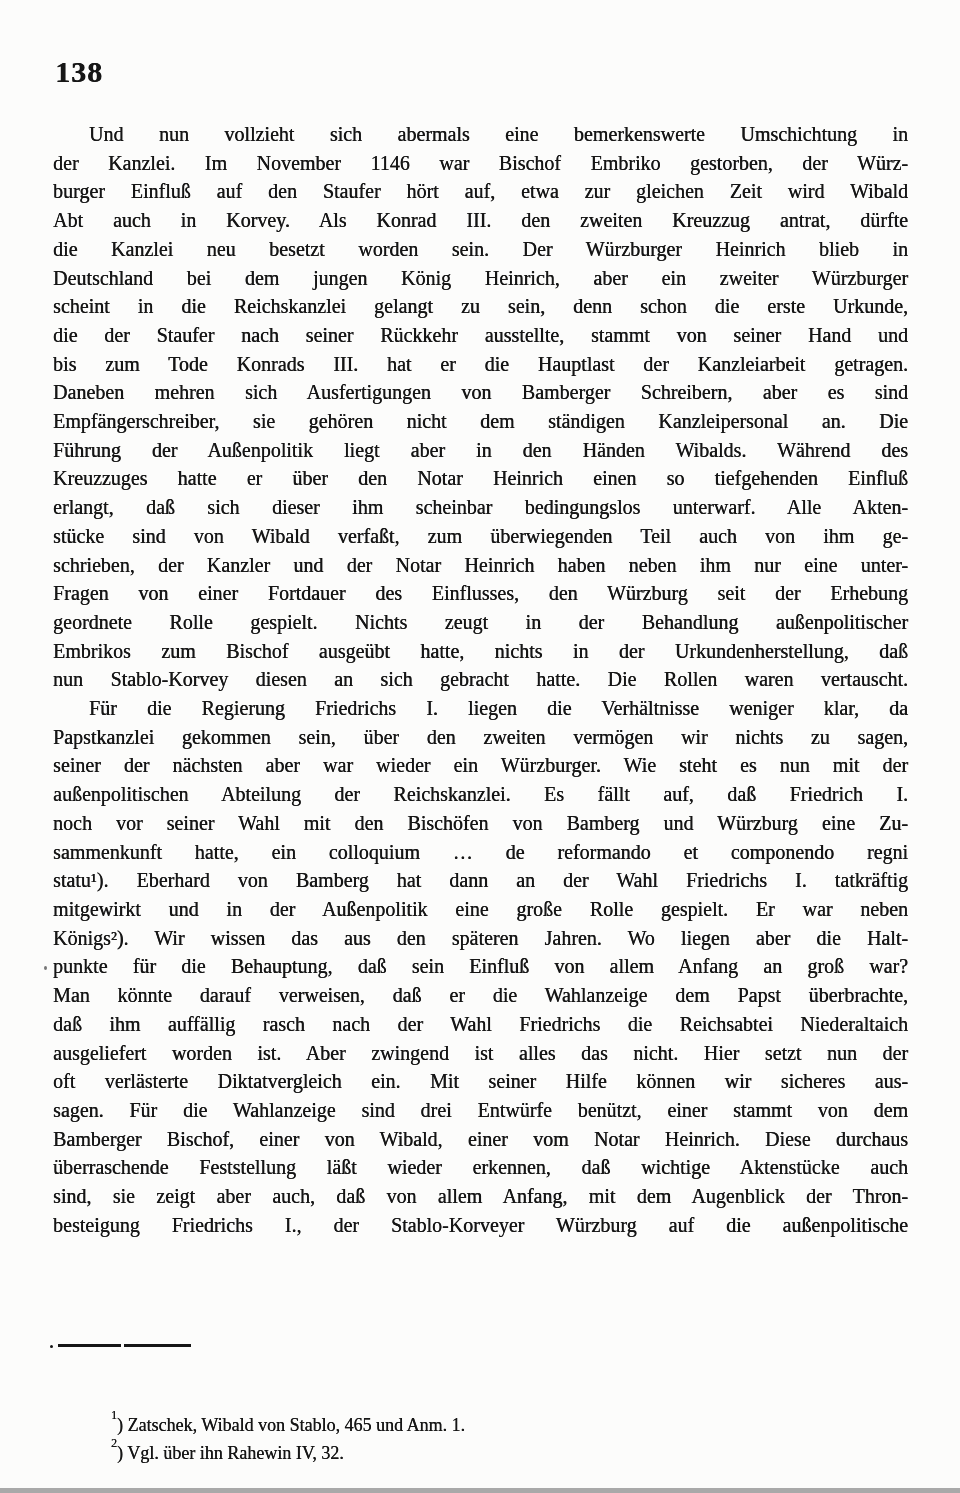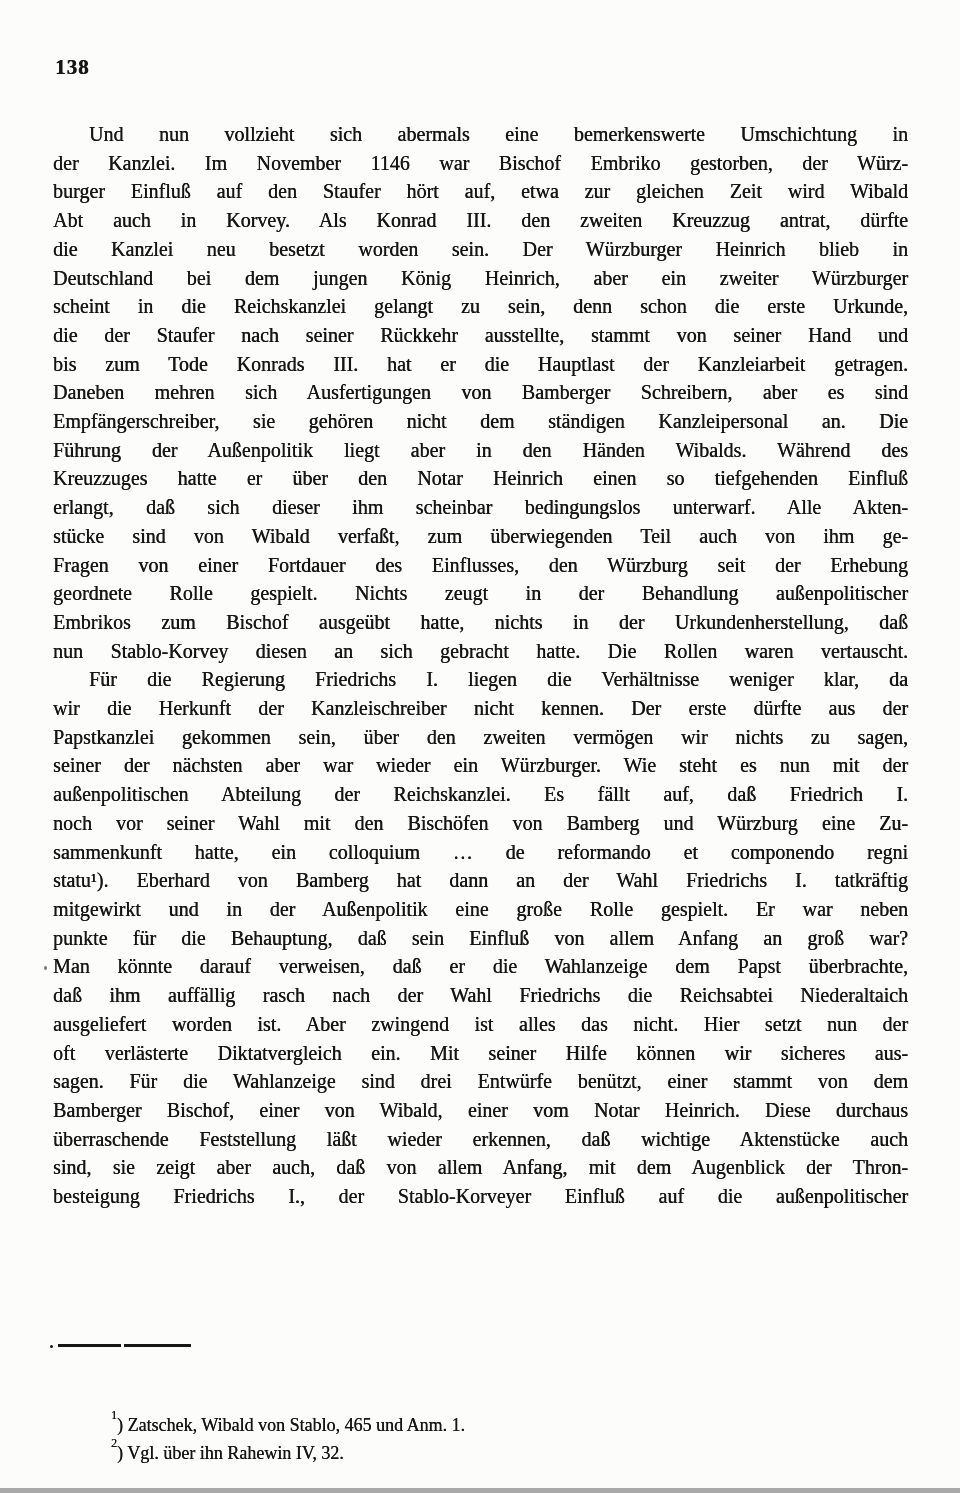--- a/index.html
+++ b/index.html
@@ -11,21 +11,21 @@
   .page{
     position:relative;
     width:960px;height:1493px;
     background:var(--paper);
     overflow:hidden;
     font-family:"Liberation Serif", serif;
     color:var(--ink);
   }
   .page-number{
     position:absolute;left:55px;top:55px;
-    font-size:21px;font-weight:bold;letter-spacing:1px;
+    font-size:30px;font-weight:bold;letter-spacing:1px;
     text-shadow:0.4px 0 0 currentColor;
   }
   .body-text{
     position:absolute;left:53px;top:120px;width:855px;
   }
   .para{margin:0;}
   .line{
     font-size:20px;line-height:28.7px;
     text-align:justify;text-align-last:justify;
     text-shadow:0.35px 0 0 currentColor;
@@ -75,45 +75,46 @@
         <div class="line">Deutschland bei dem jungen König Heinrich, aber ein zweiter Würzburger</div>
         <div class="line">scheint in die Reichskanzlei gelangt zu sein, denn schon die erste Urkunde,</div>
         <div class="line">die der Staufer nach seiner Rückkehr ausstellte, stammt von seiner Hand und</div>
         <div class="line">bis zum Tode Konrads III. hat er die Hauptlast der Kanzleiarbeit getragen.</div>
         <div class="line">Daneben mehren sich Ausfertigungen von Bamberger Schreibern, aber es sind</div>
         <div class="line">Empfängerschreiber, sie gehören nicht dem ständigen Kanzleipersonal an.  Die</div>
         <div class="line">Führung der Außenpolitik liegt aber in den Händen Wibalds.  Während des</div>
         <div class="line">Kreuzzuges hatte er über den Notar Heinrich einen so tiefgehenden Einfluß</div>
         <div class="line">erlangt, daß sich dieser ihm scheinbar bedingungslos unterwarf.  Alle Akten-</div>
         <div class="line">stücke sind von Wibald verfaßt, zum überwiegenden Teil auch von ihm ge-</div>
+        <div class="line">schrieben, der Kanzler und der Notar Heinrich haben neben ihm nur eine unter-</div>
         <div class="line">Fragen von einer Fortdauer des Einflusses, den Würzburg seit der Erhebung</div>
         <div class="line">geordnete Rolle gespielt.  Nichts zeugt in der Behandlung außenpolitischer</div>
         <div class="line">Embrikos zum Bischof ausgeübt hatte, nichts in der Urkundenherstellung, daß</div>
         <div class="line">nun Stablo-Korvey diesen an sich gebracht hatte.  Die Rollen waren vertauscht.</div>
       </div>
       <div class="para">
         <div class="line indent">Für die Regierung Friedrichs I. liegen die Verhältnisse weniger klar, da</div>
-        <div class="line">wir die Herkunft der Kanzleischreiber nicht kennen.  Der erste dürfte aus der</div>
         <div class="line">Papstkanzlei gekommen sein, über den zweiten vermögen wir nichts zu sagen,</div>
         <div class="line">seiner der nächsten aber war wieder ein Würzburger.  Wie steht es nun mit der</div>
         <div class="line">außenpolitischen Abteilung der Reichskanzlei.  Es fällt auf, daß Friedrich I.</div>
         <div class="line">noch vor seiner Wahl mit den Bischöfen von Bamberg und Würzburg eine Zu-</div>
         <div class="line">sammenkunft hatte, ein colloquium … de reformando et componendo regni</div>
         <div class="line">statu¹).  Eberhard von Bamberg hat dann an der Wahl Friedrichs I. tatkräftig</div>
         <div class="line">mitgewirkt und in der Außenpolitik eine große Rolle gespielt.  Er war neben</div>
+        <div class="line">Königs²).  Wir wissen das aus den späteren Jahren.  Wo liegen aber die Halt-</div>
         <div class="line">punkte für die Behauptung, daß sein Einfluß von allem Anfang an groß war?</div>
         <div class="line">Man könnte darauf verweisen, daß er die Wahlanzeige dem Papst überbrachte,</div>
         <div class="line">daß ihm auffällig rasch nach der Wahl Friedrichs die Reichsabtei Niederaltaich</div>
         <div class="line">ausgeliefert worden ist.  Aber zwingend ist alles das nicht.  Hier setzt nun der</div>
         <div class="line">oft verlästerte Diktatvergleich ein.  Mit seiner Hilfe können wir sicheres aus-</div>
         <div class="line">sagen.  Für die Wahlanzeige sind drei Entwürfe benützt, einer stammt von dem</div>
         <div class="line">Bamberger Bischof, einer von Wibald, einer vom Notar Heinrich.  Diese durchaus</div>
         <div class="line">überraschende Feststellung läßt wieder erkennen, daß wichtige Aktenstücke auch</div>
         <div class="line">sind, sie zeigt aber auch, daß von allem Anfang, mit dem Augenblick der Thron-</div>
-        <div class="line">besteigung Friedrichs I., der Stablo-Korveyer Einfluß auf die außenpolitischer</div>
+        <div class="line">besteigung Friedrichs I., der Stablo-Korveyer Würzburg auf die außenpolitische</div>
       </div>
     </div>
 
   <div class="speck"></div>
 
   <div class="fn-rule">
     <span class="dot"></span>
     <span class="seg seg1"></span>
     <span class="seg seg2"></span>
   </div>

